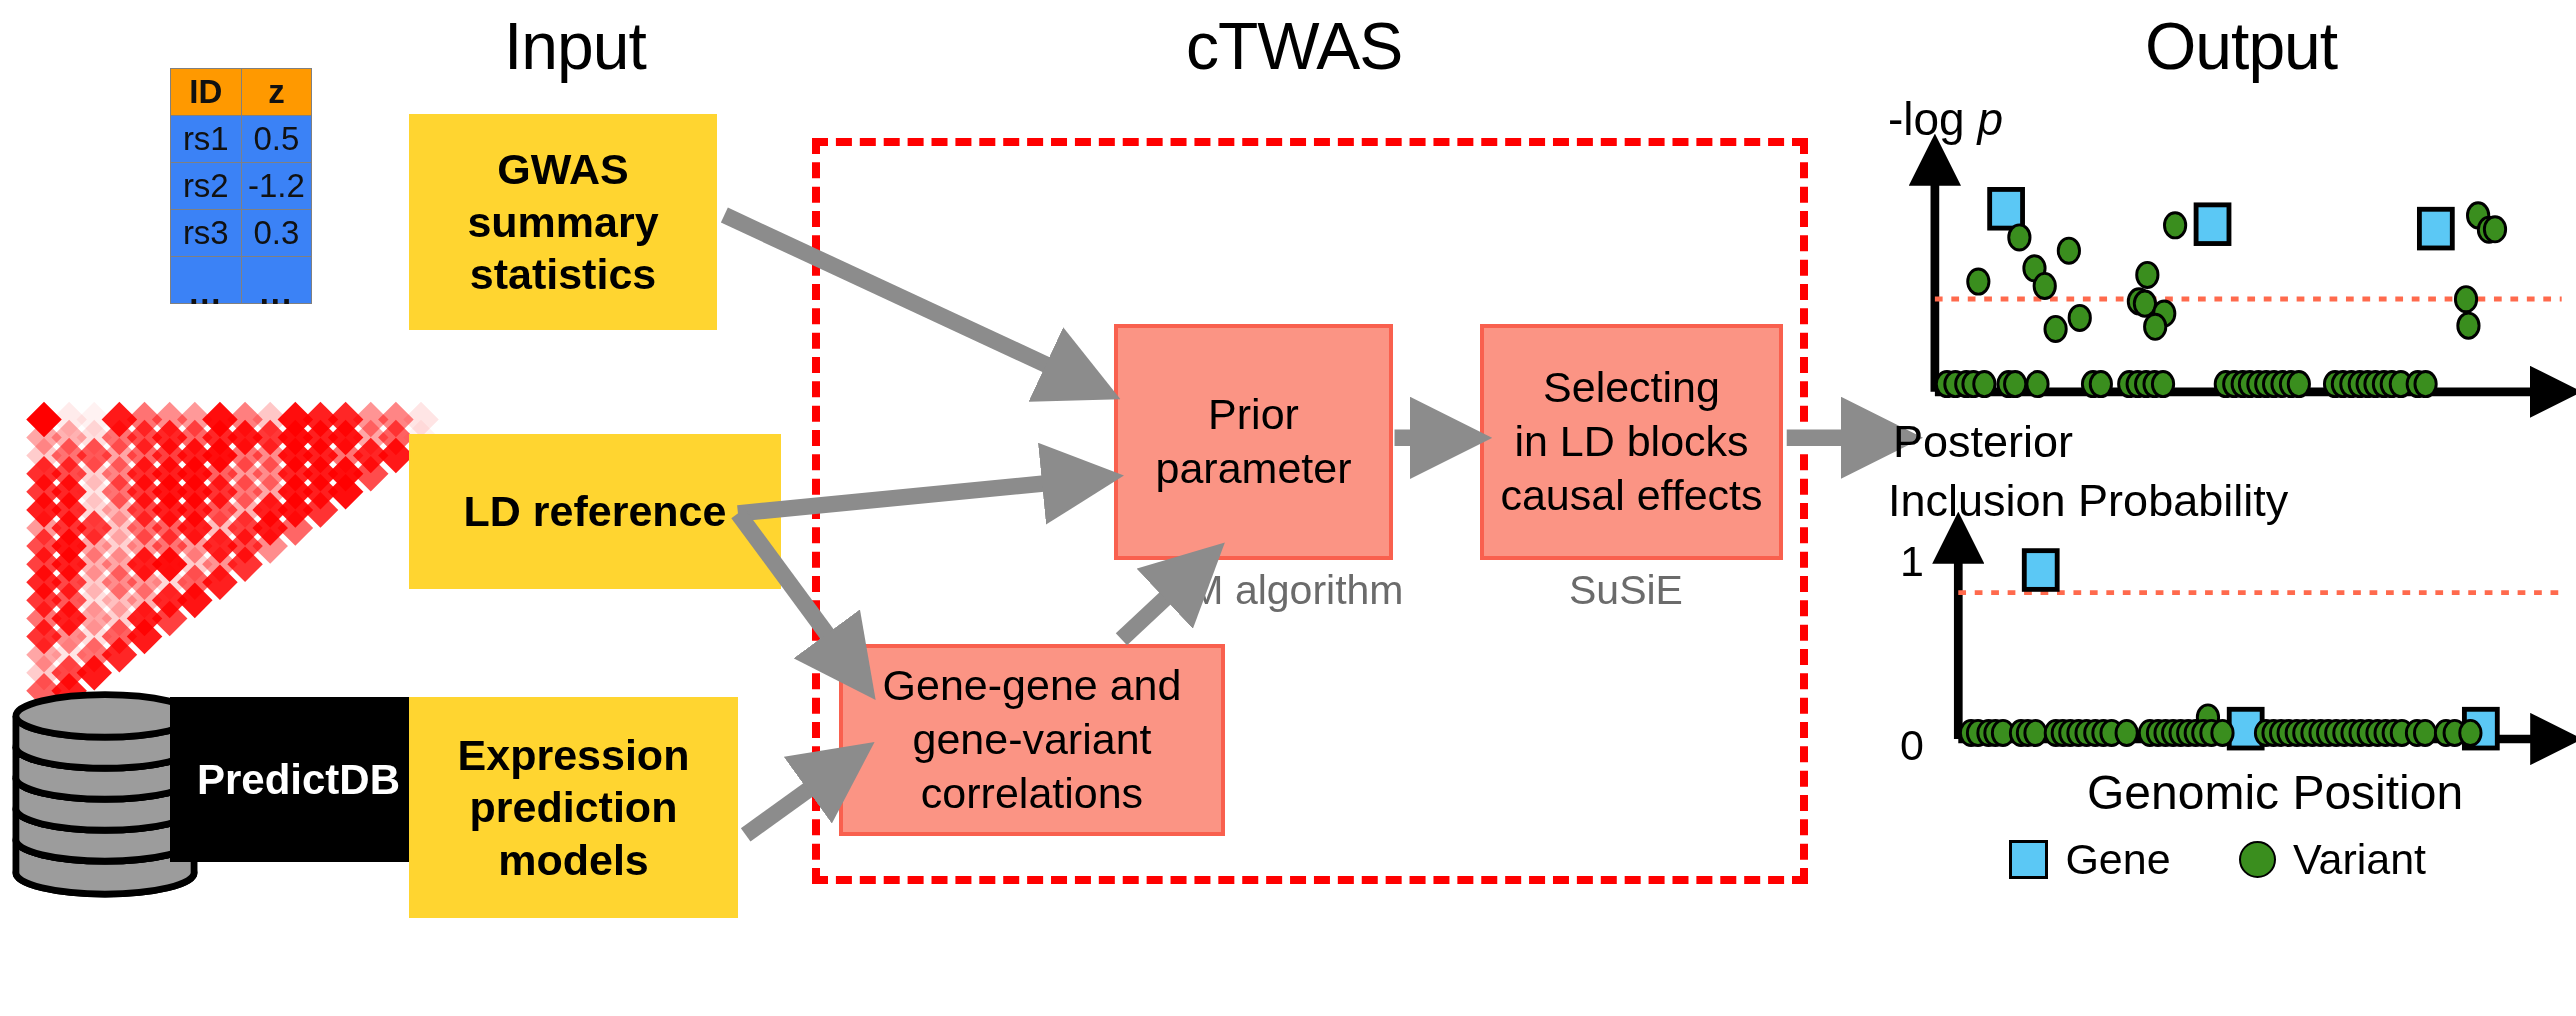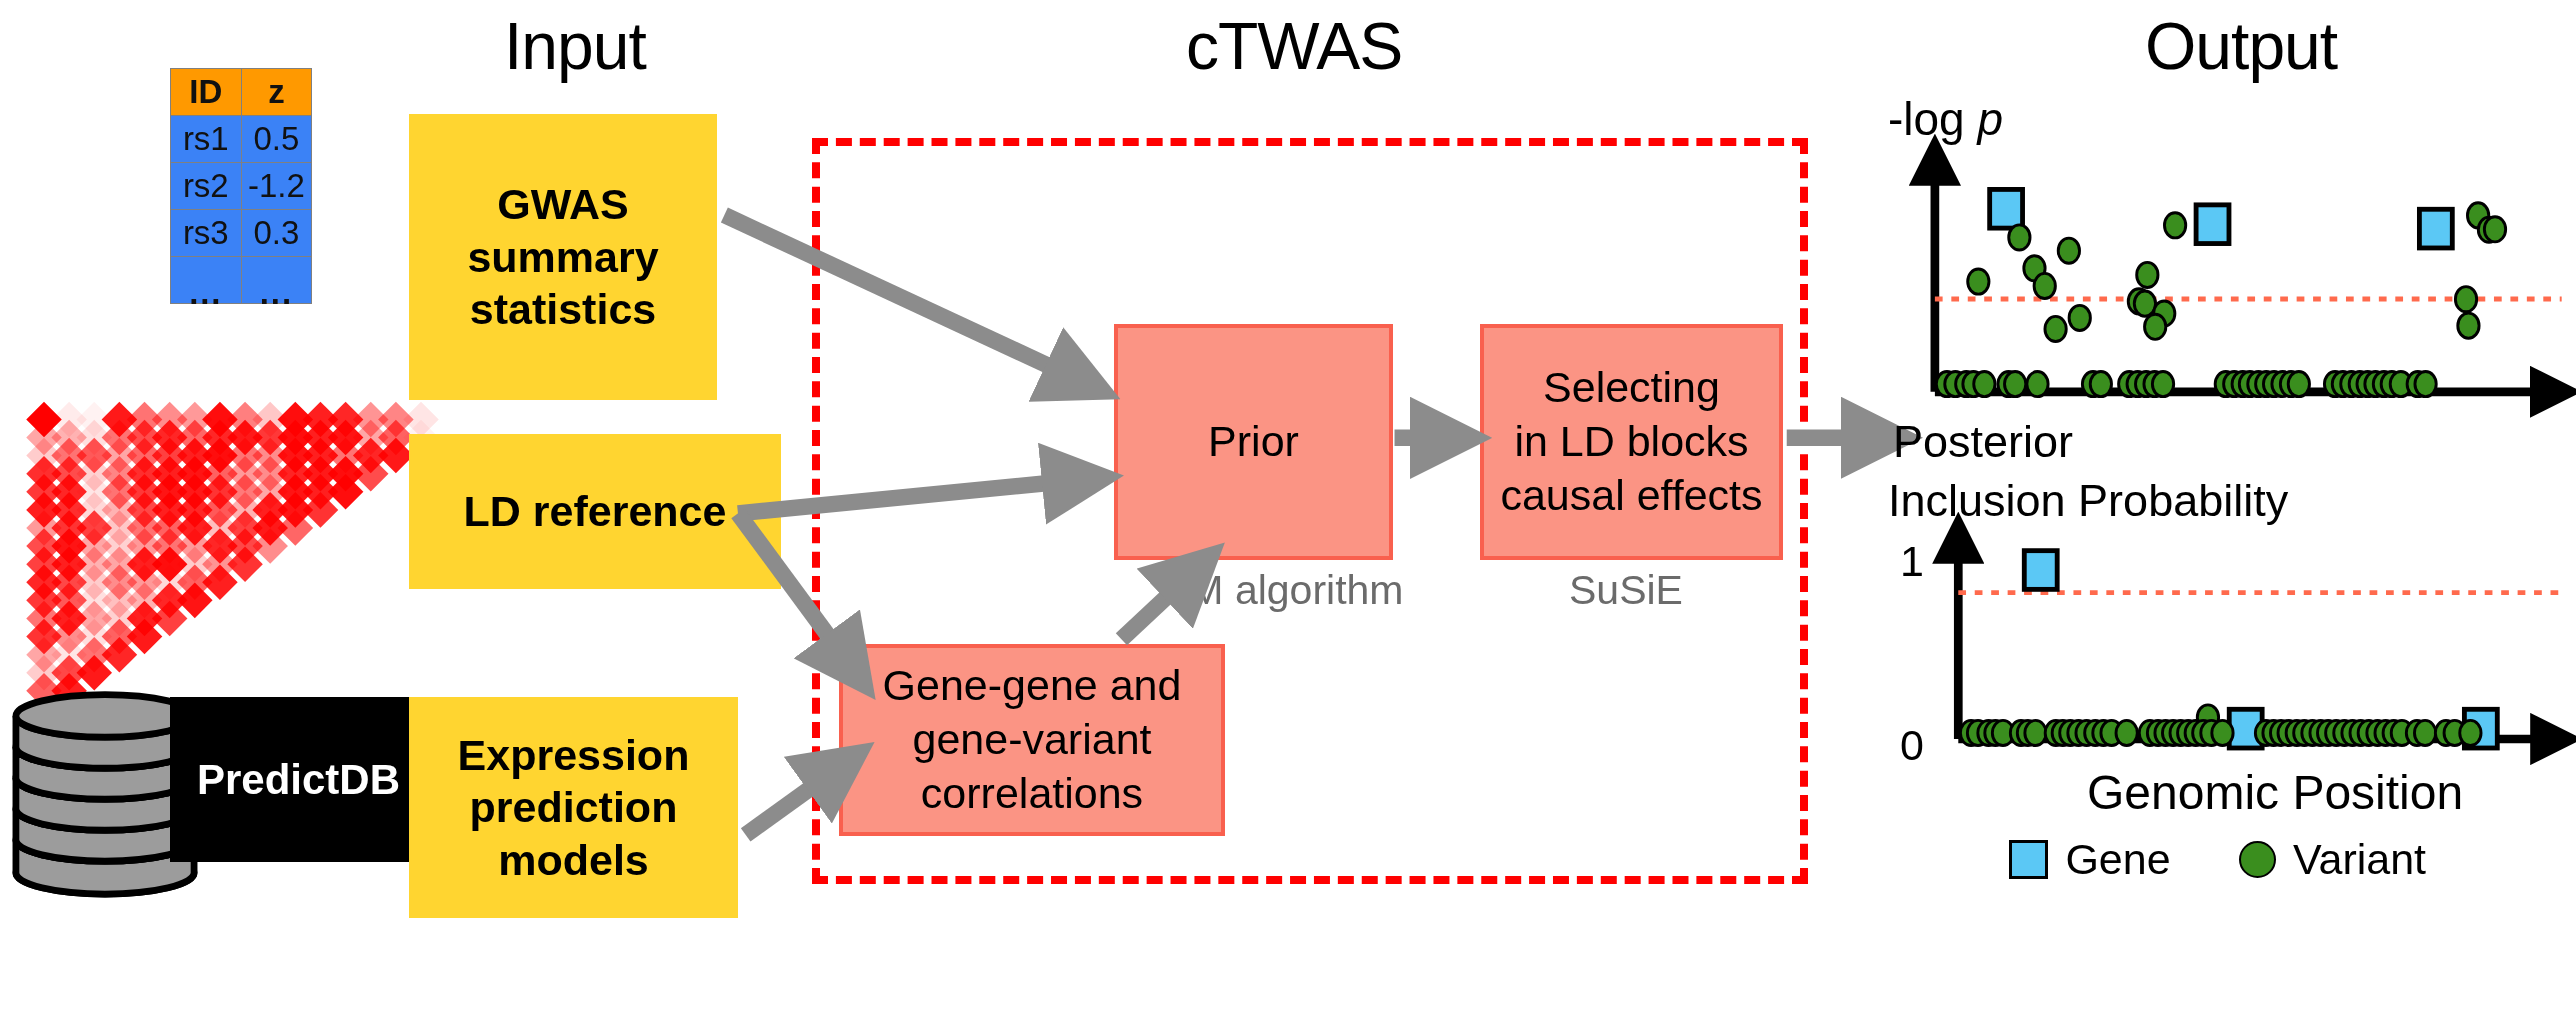--- a/index.html
+++ b/index.html
@@ -253,21 +253,21 @@
       <ellipse cx="100" cy="66" rx="92" ry="22"></ellipse>
       <path d="M8,66 L8,34 A92,22 0 0 0 192,34 L192,66 A92,22 0 0 1 8,66 Z"></path>
       <ellipse cx="100" cy="34" rx="92" ry="22"></ellipse>
     </g>
   </svg>
 </div>
 <div class="abs" id="predictdb-logo" style="left:170px;top:697px;width:257px;height:165px;font-weight:bold;">
   <span>PredictDB</span>
 </div>
 
-<div class="abs ybox" style="left:409px;top:114px;width:308px;height:286px;">
+<div class="abs ybox" style="left:409px;top:114px;width:308px;height:216px;">
   <div>
     <div>GWAS</div>
     <div>summary</div>
     <div>statistics</div>
   </div>
 </div>
 
 <div class="abs ybox" style="left:409px;top:434px;width:372px;height:155px;">
   <div>LD reference</div>
 </div>
@@ -278,20 +278,21 @@
     <div>prediction</div>
     <div>models</div>
   </div>
 </div>
 
 <div class="abs" id="ctwas-dashed" style="left:812px;top:138px;width:996px;height:746px;"></div>
 
 <div class="abs rbox" style="left:1114px;top:324px;width:271px;height:228px;">
   <div>
     <div>Prior</div>
+    <div>parameter</div>
   </div>
 </div>
 <div class="abs gcap" style="left:1162px;top:567px;">EM algorithm</div>
 
 <div class="abs rbox" style="left:1480px;top:324px;width:295px;height:228px;">
   <div>
     <div>Selecting</div>
     <div>in LD blocks</div>
     <div>causal effects</div>
   </div>

